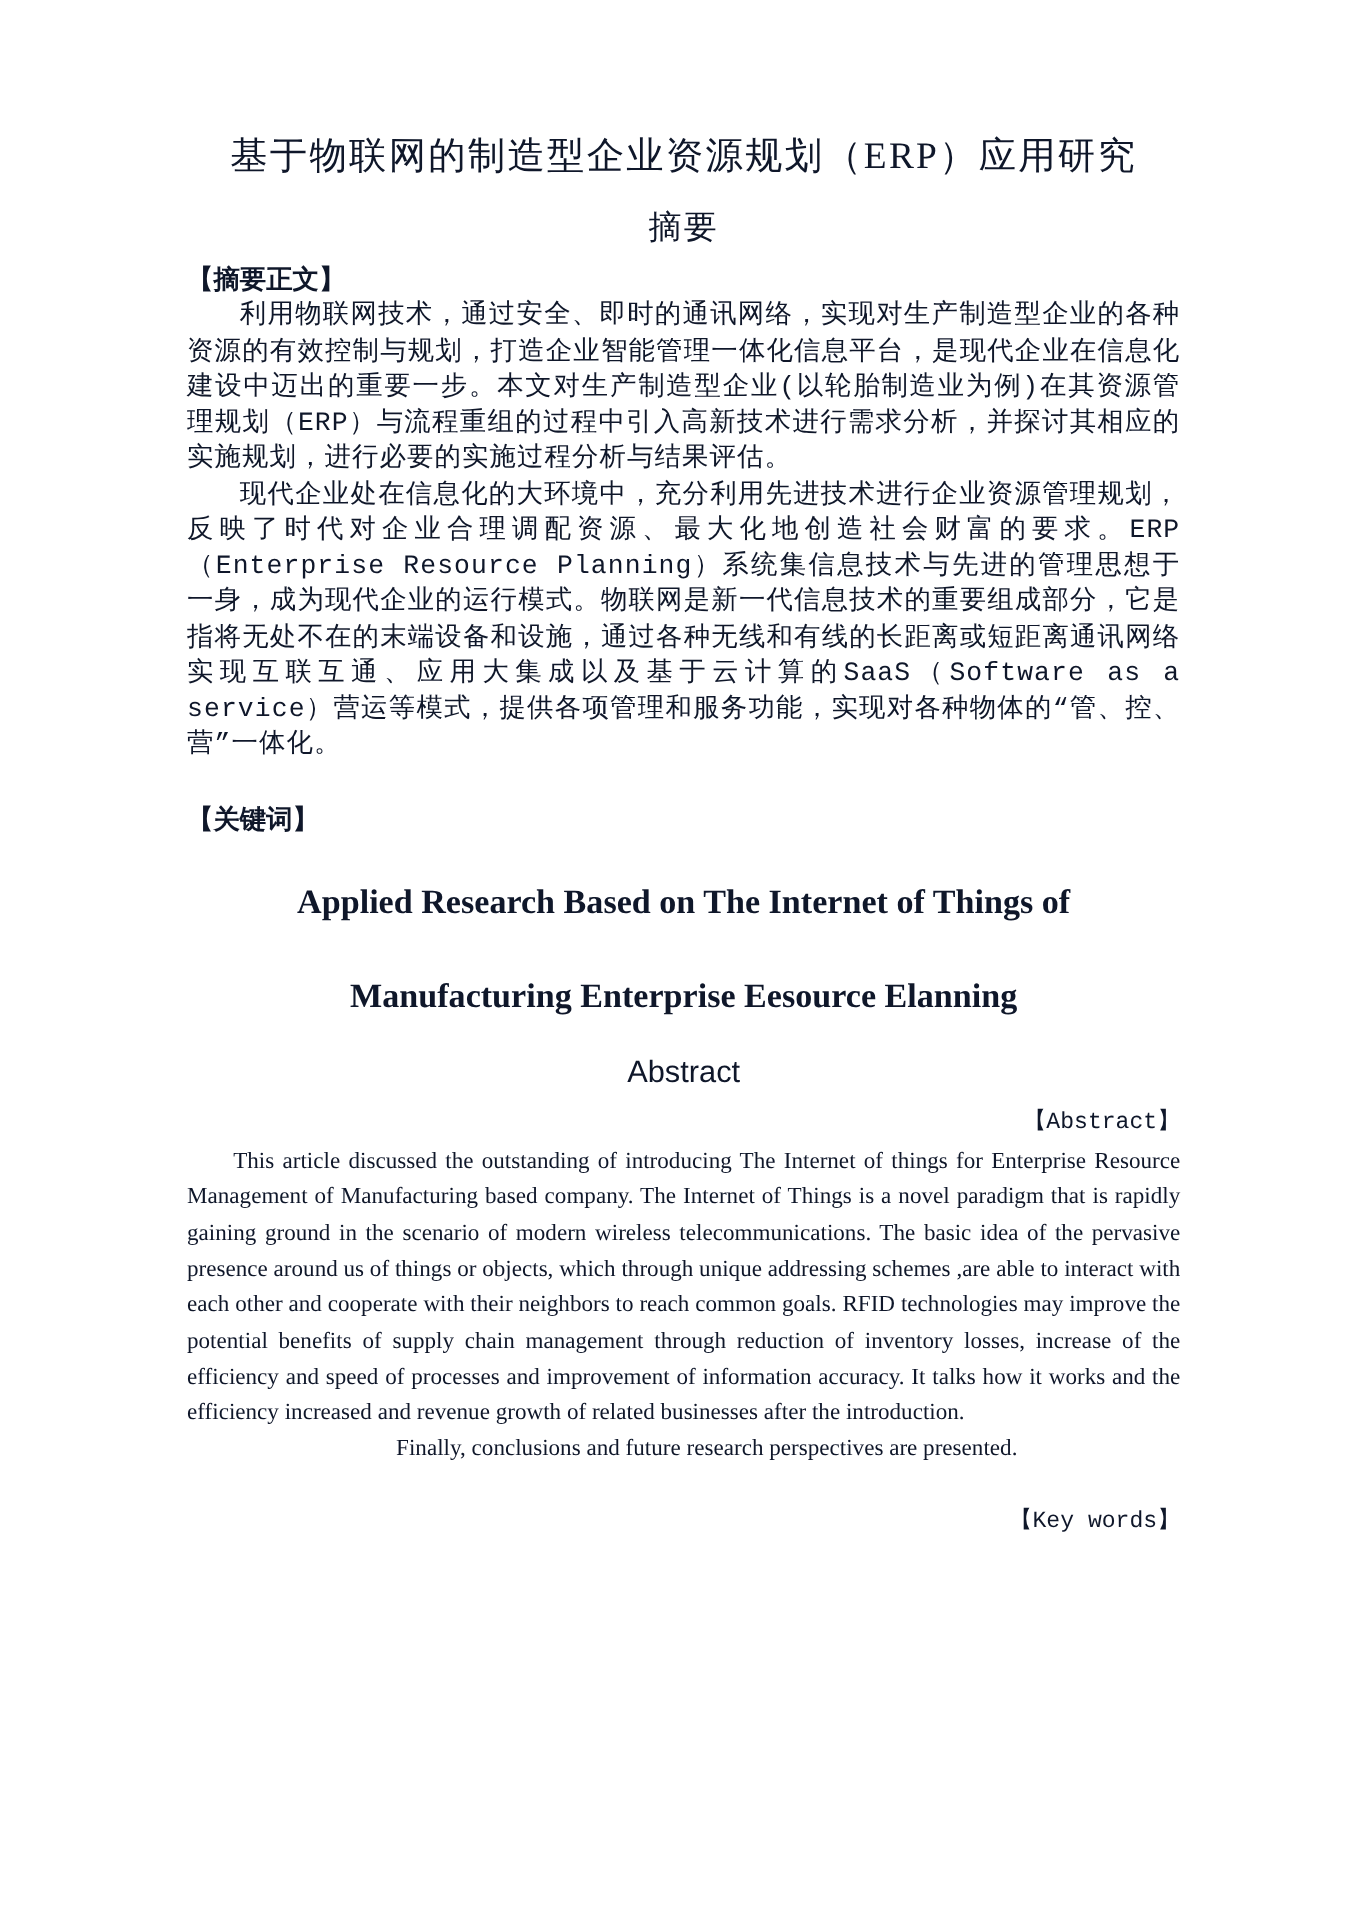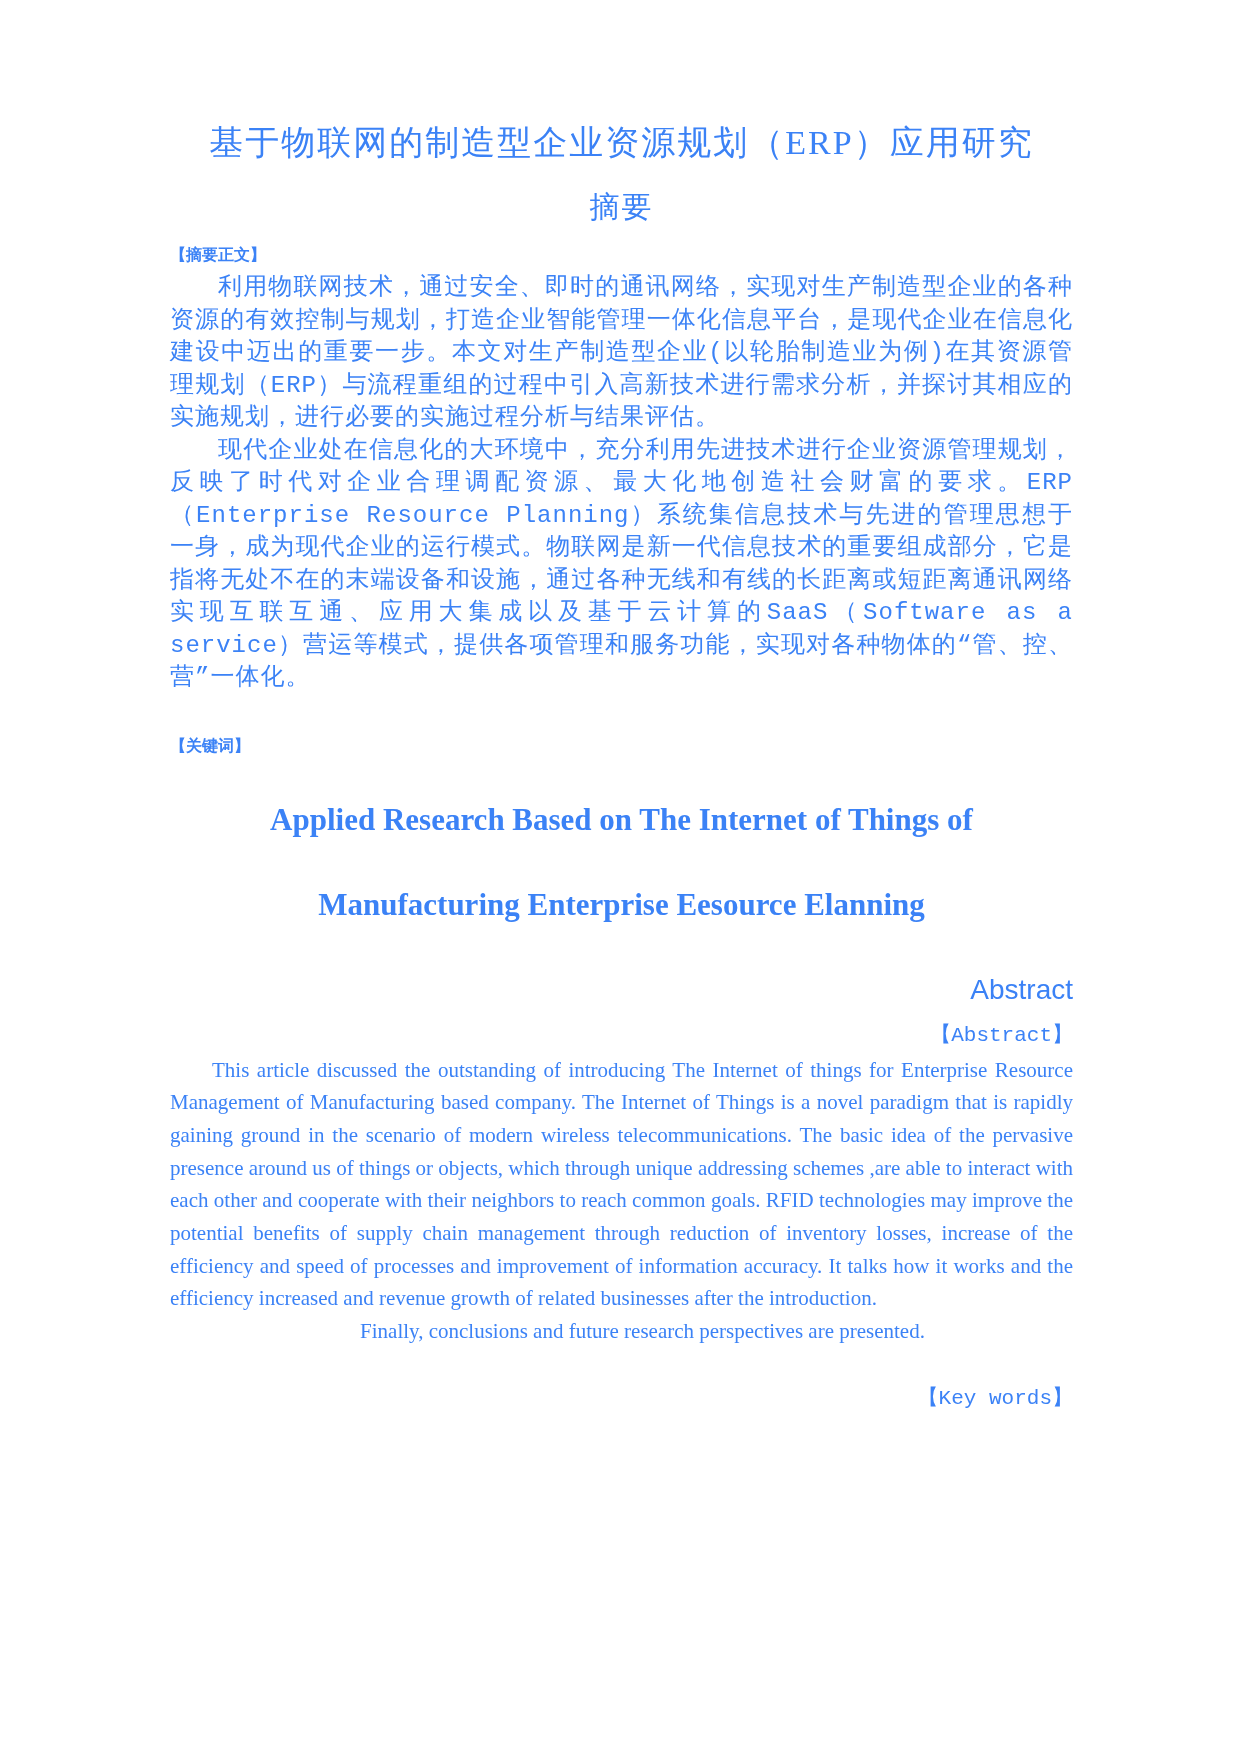--- a/index.html
+++ b/index.html
@@ -6,21 +6,21 @@
     margin: 0;
     padding: 0;
     background: #ffffff;
   }
   .page {
     position: relative;
     width: 1241px;
     height: 1754px;
     margin: 0 auto;
     background: #ffffff;
-    color: #3b82f6;
+    color: #0f172a;
     box-sizing: border-box;
     padding: 119px 168px 0 170px;
     overflow: hidden;
   }
   
   .zh-title {
     margin: 0;
     font-family: "Liberation Serif", serif;
     font-size: 34px;
     font-weight: 500;
@@ -33,21 +33,21 @@
     font-family: "Liberation Serif", serif;
     font-size: 30px;
     font-weight: 500;
     line-height: 44px;
     text-align: center;
     letter-spacing: 2px;
   }
   .zh-label {
     margin: 9px 0 0 0;
     font-family: "Liberation Sans", sans-serif;
-    font-size: 16px;
+    font-size: 24px;
     font-weight: 600;
     line-height: 34px;
     text-align: left;
   }
   .zh-para {
     margin: 0;
     font-family: "Liberation Mono", "DejaVu Sans Mono", monospace;
     font-size: 24px;
     font-weight: 400;
     line-height: 32.5px;
@@ -67,26 +67,26 @@
     font-family: "Liberation Serif", serif;
     font-size: 31px;
     font-weight: 700;
     line-height: 46px;
     text-align: center;
   }
   .en-title-line2 {
     margin-top: 39px;
   }
   .en-subtitle {
-    margin: 42px 0 0 0;
+    margin: 27px 0 0 0;
     font-family: "Liberation Sans", sans-serif;
     font-size: 28px;
     font-weight: 400;
     line-height: 40px;
-    text-align: right;
+    text-align: center;
   }
   .en-label {
     margin: 11px 0 0 0;
     font-family: "Liberation Mono", "DejaVu Sans Mono", monospace;
     font-size: 21px;
     font-weight: 400;
     line-height: 30px;
     text-align: right;
   }
   .en-para {

